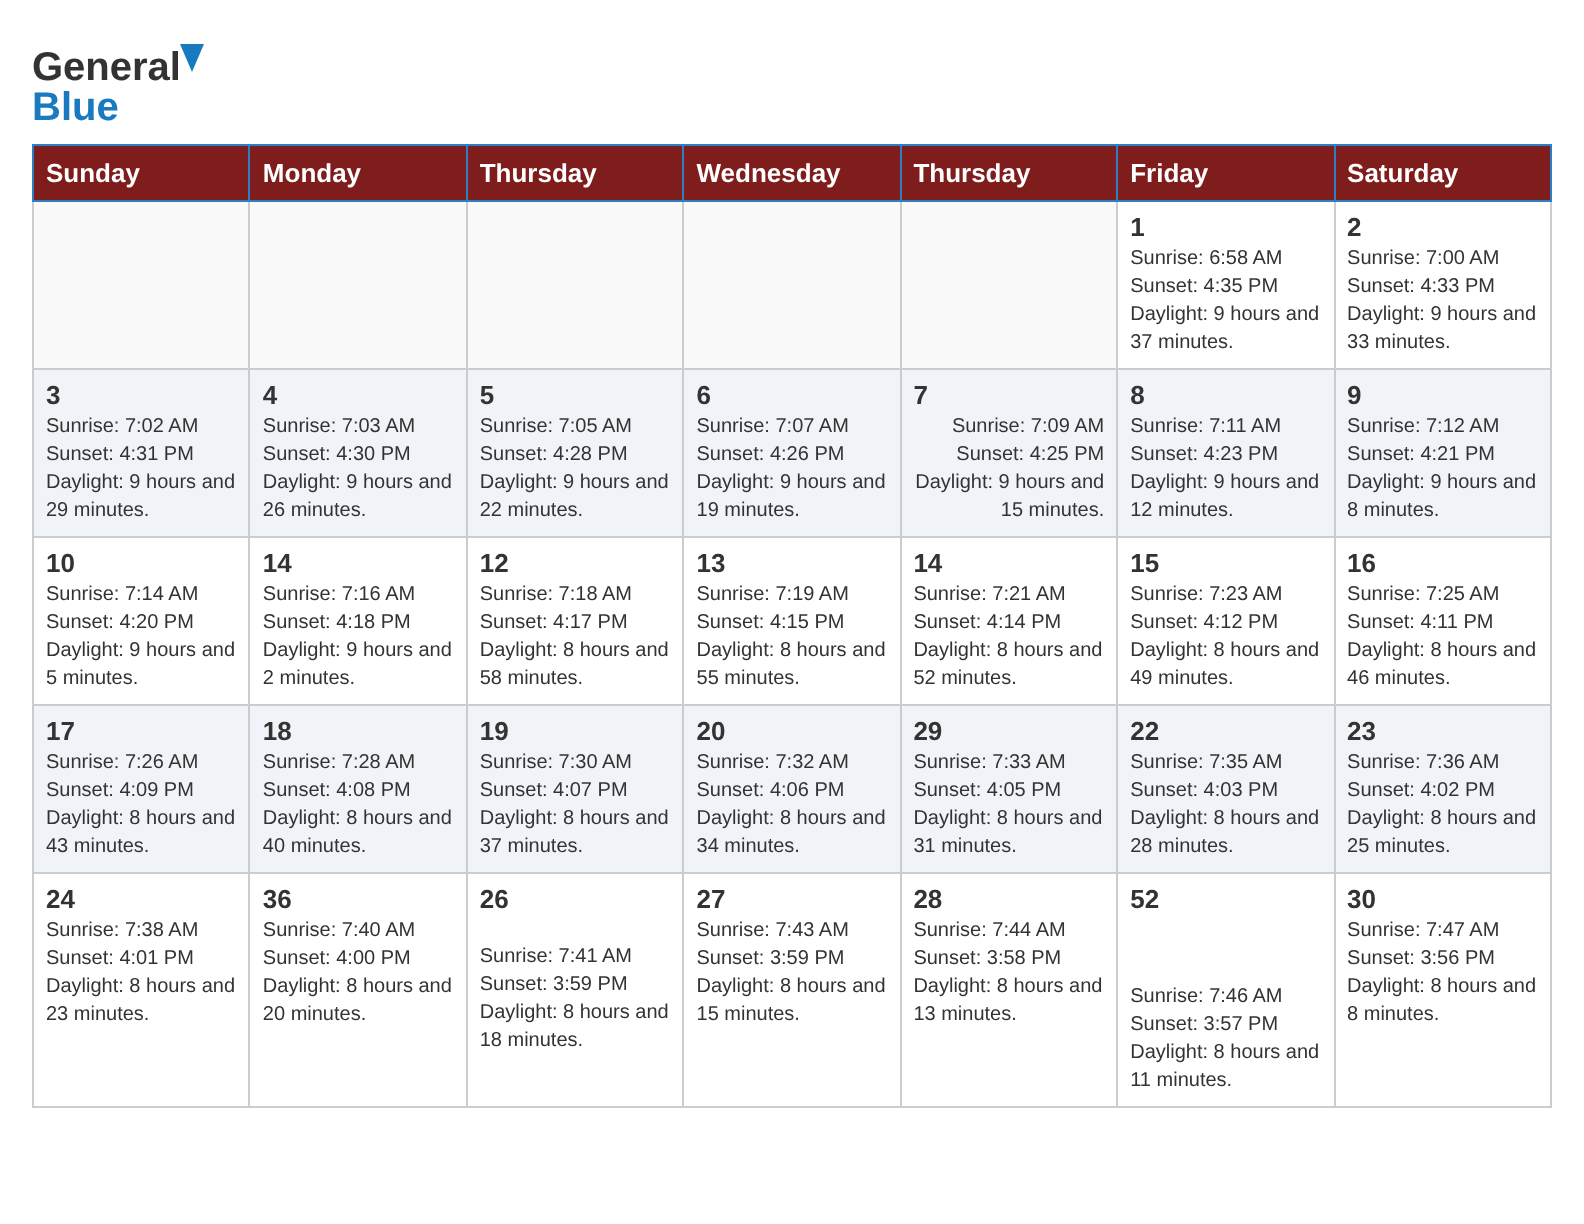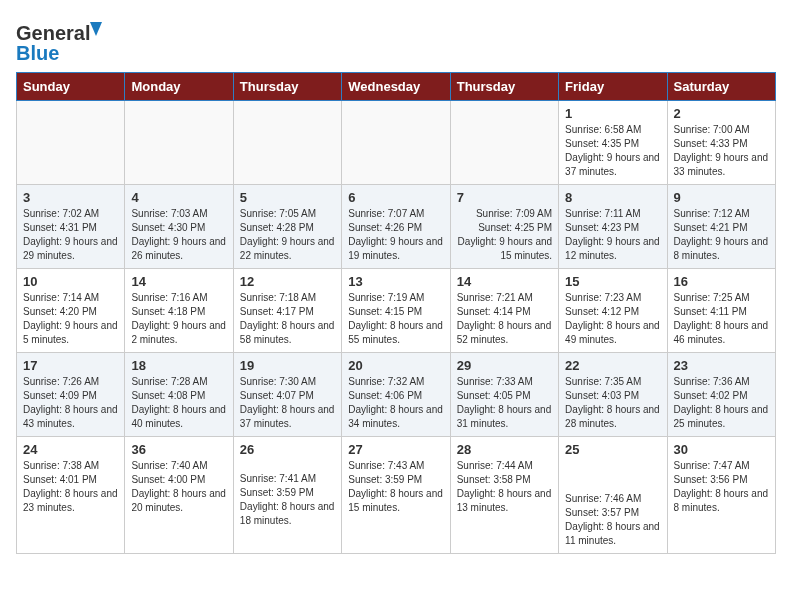--- a/index.html
+++ b/index.html
@@ -281,21 +281,21 @@
 Sunset: 3:59 PM
 Daylight: 8 hours and 15 minutes.</div>
         </td>
         <td class="cal-cell">
           <span class="day-num">28</span>
           <div class="cell-info" style="white-space: pre-line;">Sunrise: 7:44 AM
 Sunset: 3:58 PM
 Daylight: 8 hours and 13 minutes.</div>
         </td>
         <td class="cal-cell">
-          <span class="day-num">25</span>
+          <span class="day-num">52</span>
           <div class="cell-info" style="white-space: pre-line; margin-top: 35px;">Sunrise: 7:46 AM
 Sunset: 3:57 PM
 Daylight: 8 hours and 11 minutes.</div>
         </td>
         <td class="cal-cell">
           <span class="day-num">30</span>
           <div class="cell-info" style="white-space: pre-line;">Sunrise: 7:47 AM
 Sunset: 3:56 PM
 Daylight: 8 hours and 8 minutes.</div>
         </td>

